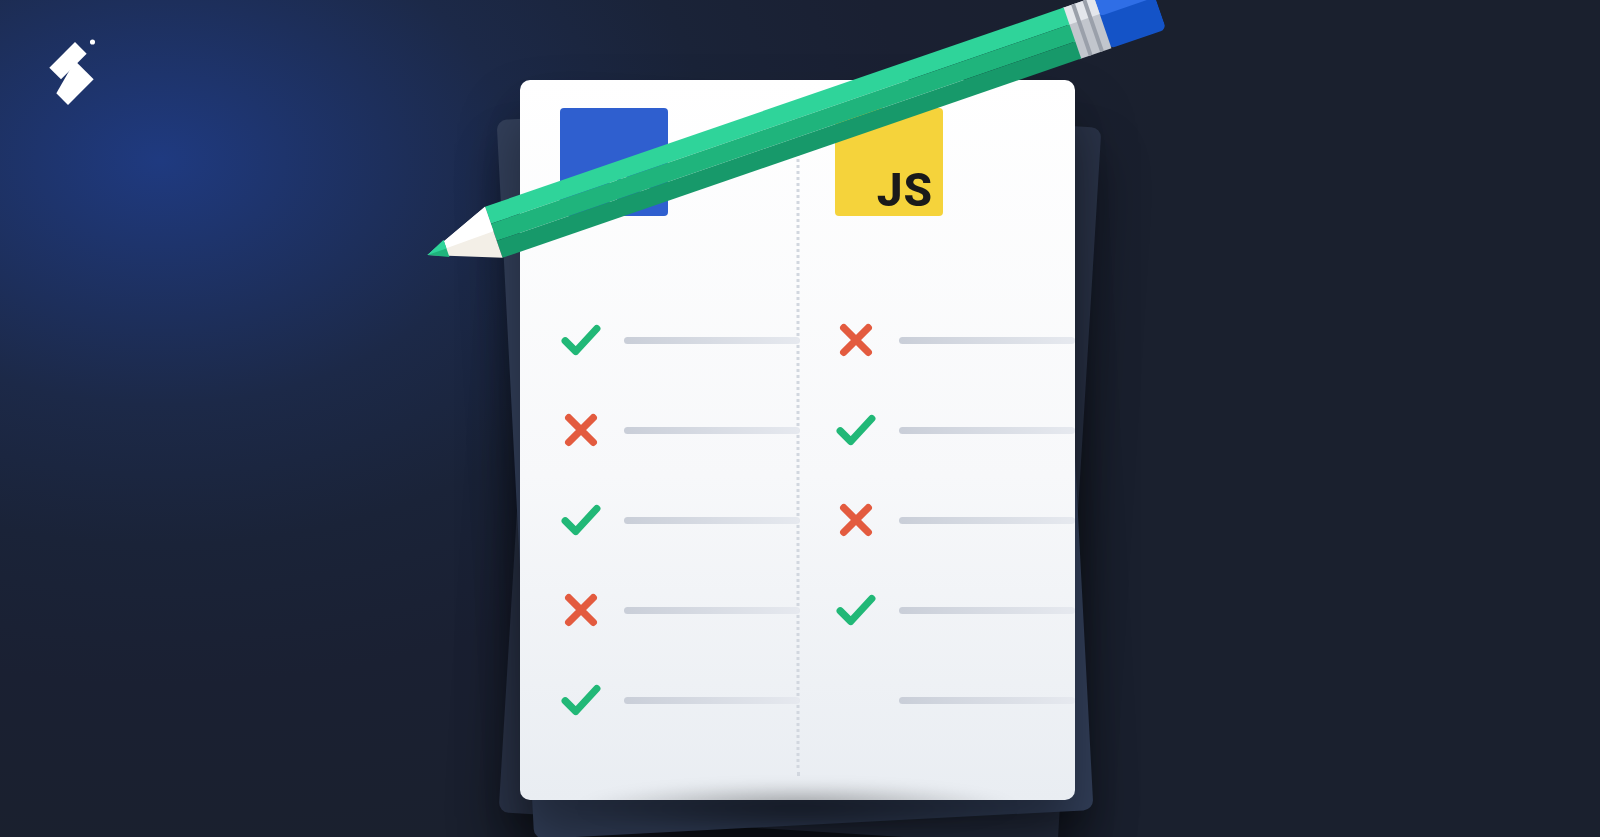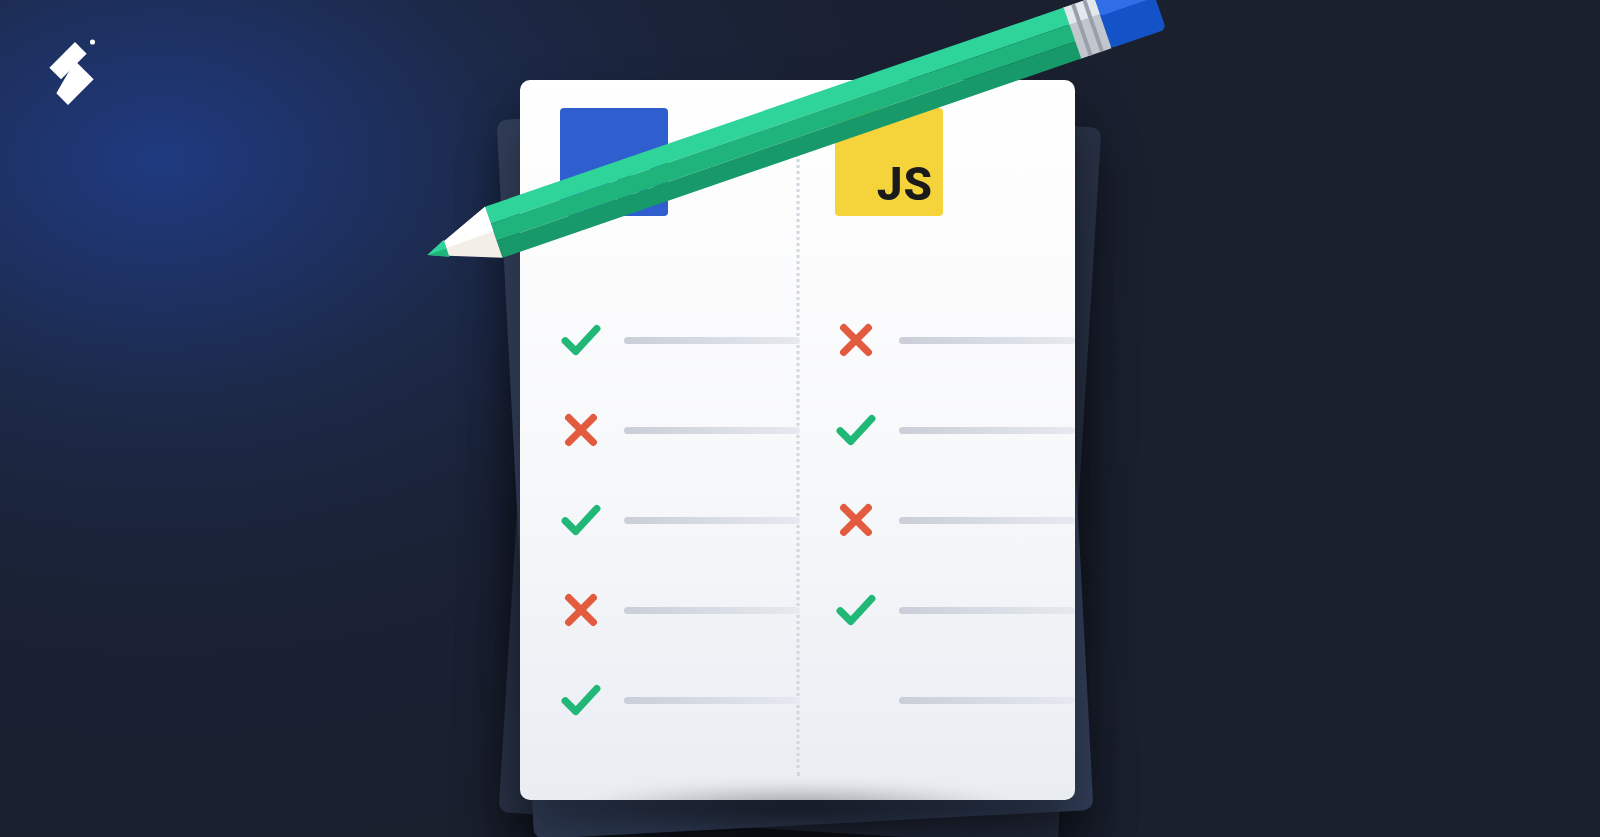--- a/index.html
+++ b/index.html
@@ -37,21 +37,21 @@
   }
   
   .divider{
     position:absolute;left:50%;top:24px;bottom:24px;width:0;
     border-left:3px dotted #d2d7df;transform:translateX(-50%);
   }
   
   .badge{
     position:absolute;top:28px;width:108px;height:108px;border-radius:4px;
     display:flex;align-items:flex-end;justify-content:flex-end;
-    font-weight:800;font-size:46px;line-height:1;padding:0 10px 9px 0;box-sizing:border-box;
+    font-weight:800;font-size:46px;line-height:1;padding:0 10px 3px 0;box-sizing:border-box;
     letter-spacing:1px;
   }
   .badge-ts{left:40px;background:#2f5fcf;color:#fff;}
   .badge-js{left:315px;background:#f5d33b;color:#1a1a1a;}
 
   
   .col{position:absolute;top:215px;width:240px;bottom:40px;}
   .col-left{left:40px;}
   .col-right{left:315px;}
   .row{display:flex;align-items:center;gap:22px;height:90px;}

